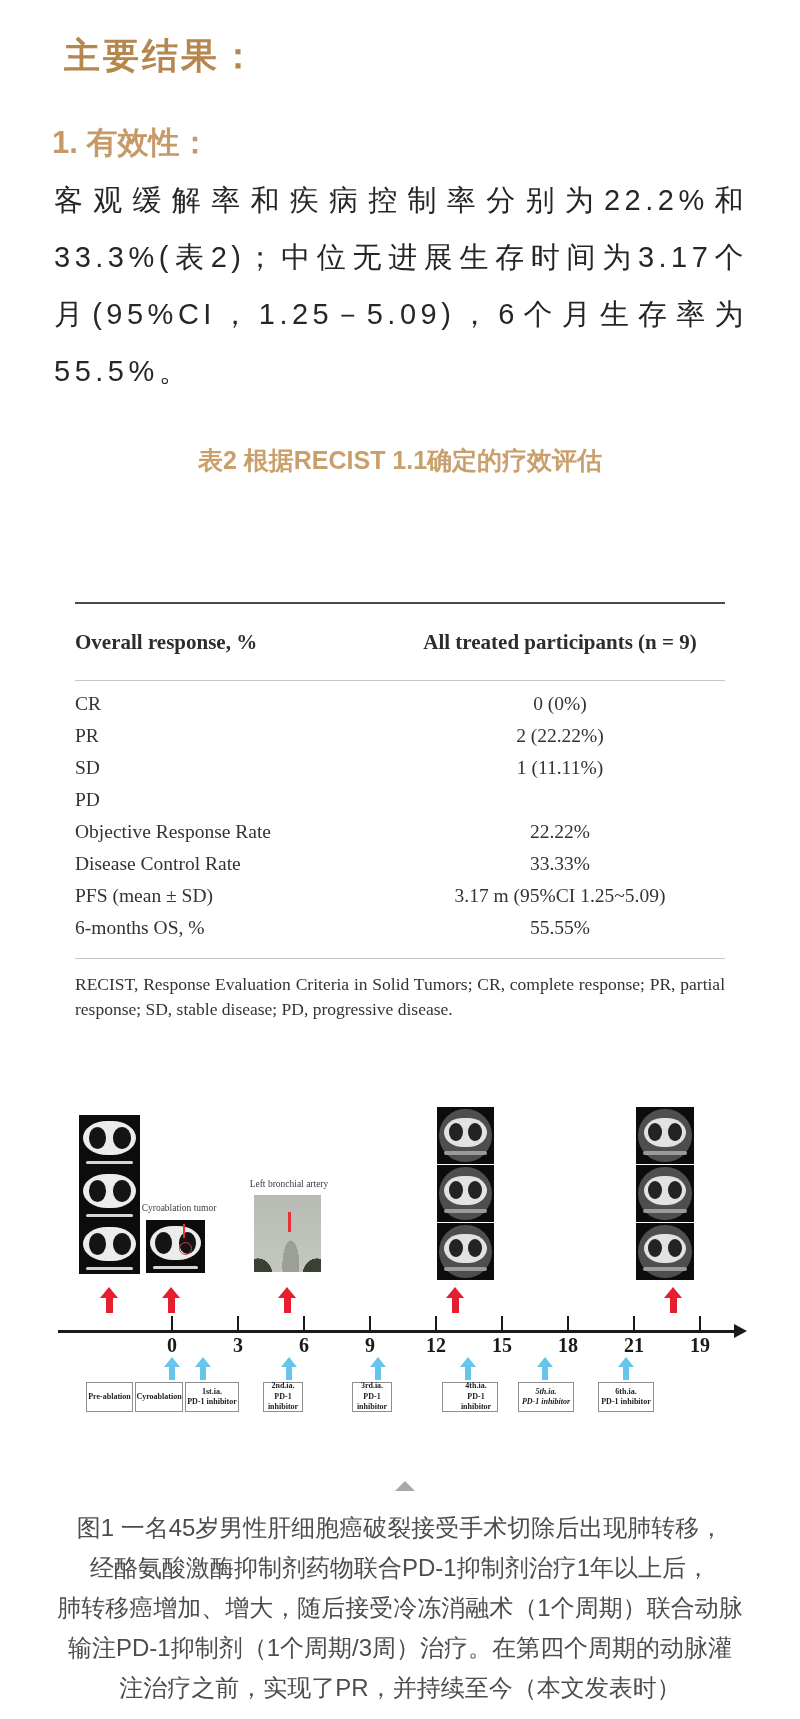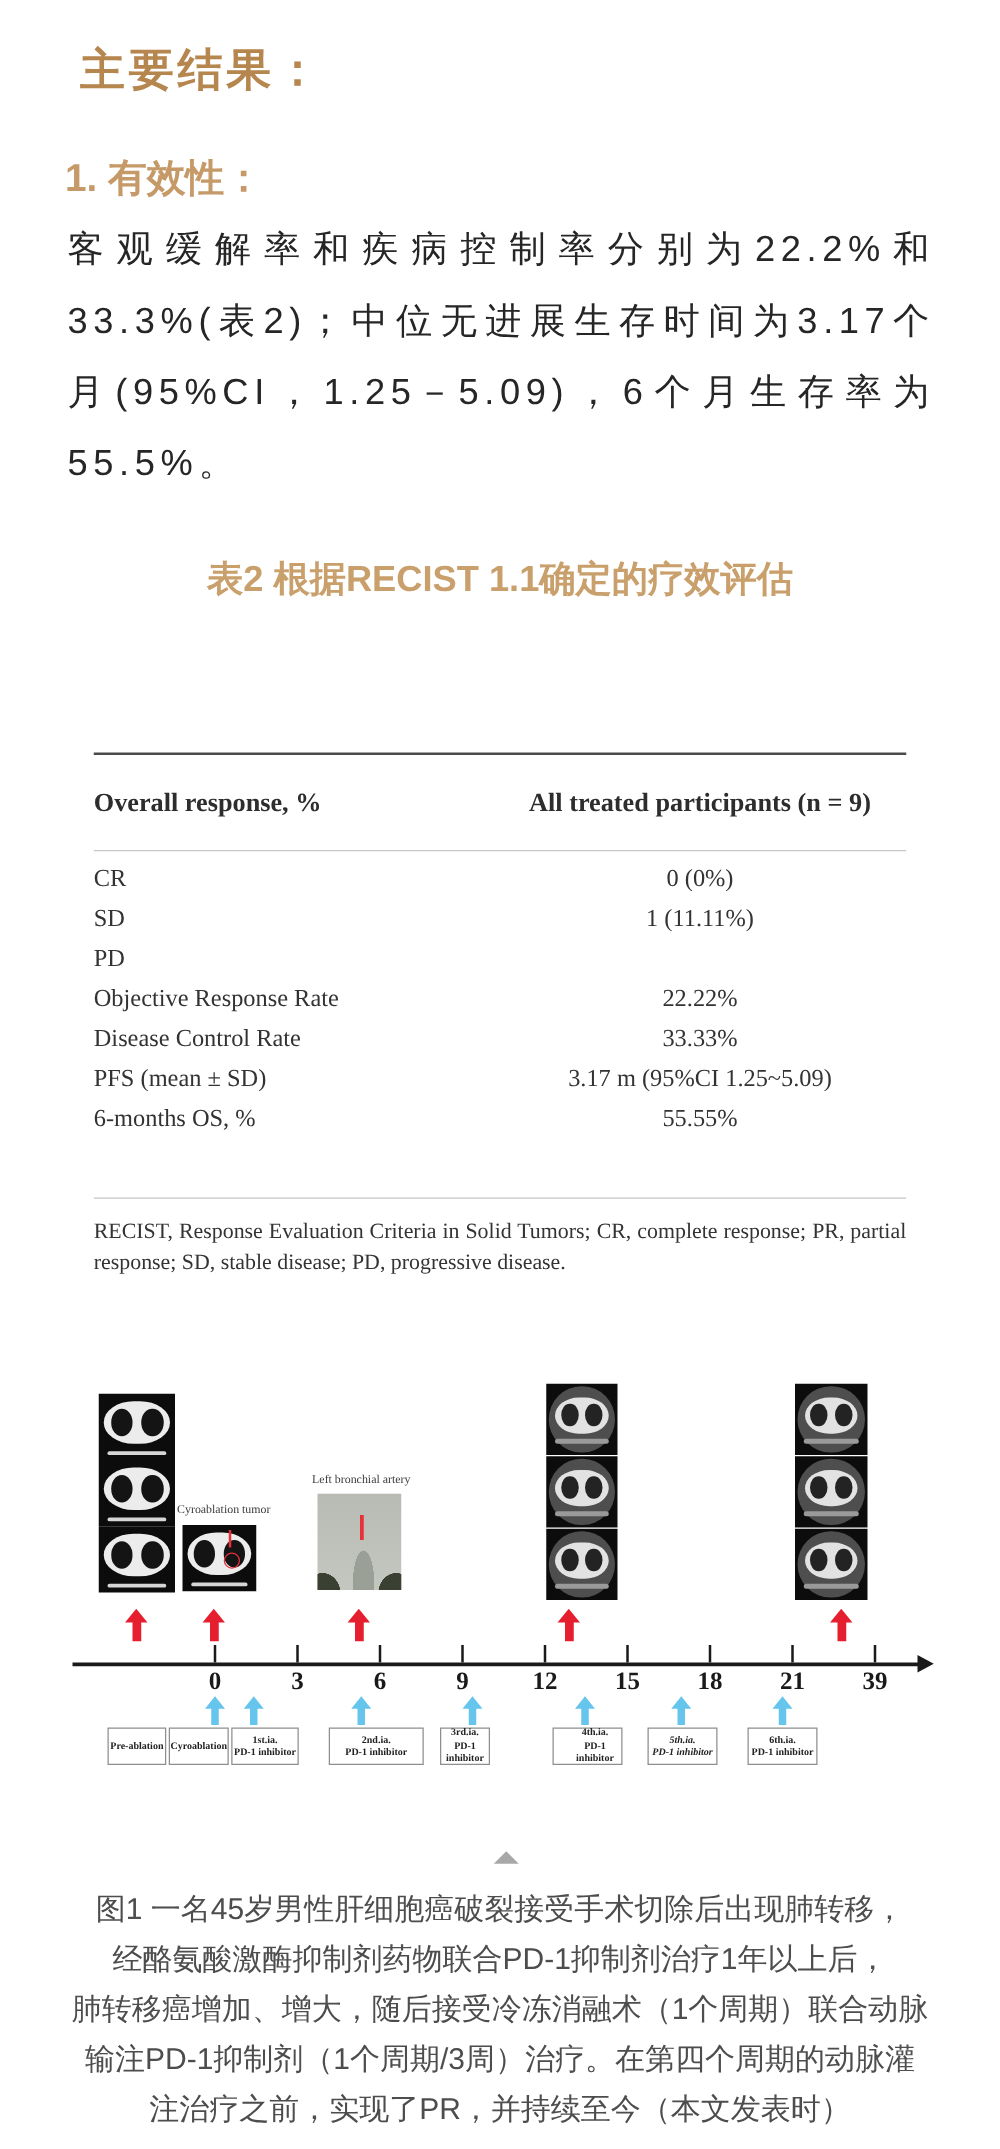--- a/index.html
+++ b/index.html
@@ -6,21 +6,21 @@
   #page{position:relative;width:800px;height:1719px;background:#fff;overflow:hidden;
         font-family:"Liberation Sans","DejaVu Sans",sans-serif;}
 
   
   .main-heading{position:absolute;left:64px;top:32px;font-family:"Liberation Serif","DejaVu Serif",serif;
       font-size:36px;font-weight:700;color:#b6864f;letter-spacing:3px;}
   .section-heading{position:absolute;left:52px;top:122px;font-size:31px;font-weight:700;color:#c69a68;}
   .body-par{position:absolute;left:54px;top:172px;width:694px;font-size:29px;line-height:57px;
       color:#262626;text-align:justify;letter-spacing:4.5px;}
   .tbl-caption{position:absolute;left:0;top:444px;width:100%;text-align:center;
-      font-size:29px;font-weight:700;color:#c9a06c;}
+      font-size:25px;font-weight:700;color:#c9a06c;}
 
   
   .t2-heading{position:absolute;left:75px;top:576px;font-size:19px;font-weight:700;color:#8b9096;white-space:pre;}
   .rule{position:absolute;left:75px;width:650px;}
   .rule.dark{top:602px;height:2px;background:#4a4a4a;}
   .rule.mid{top:680px;height:1px;background:#c6c6c6;}
   .rule.low{top:958px;height:1px;background:#c6c6c6;}
   .t2-header{position:absolute;left:75px;top:630px;width:650px;display:flex;
       font-family:"Liberation Serif","DejaVu Serif",serif;font-size:21px;font-weight:700;color:#2d2d2d;}
   .t2-header .hL{flex:1;text-align:left;}
@@ -94,20 +94,24 @@
     <div class="hL">Overall response, %</div>
     <div class="hR">All treated participants (n = 9)</div>
   </div>
   <div class="rule mid"></div>
   <div class="t2-rows">
     <div class="t2-row">
         <div class="cL">CR</div>
         <div class="cR">0 (0%)</div>
       </div>
     <div class="t2-row">
+        <div class="cL">PR</div>
+        <div class="cR">2 (22.22%)</div>
+      </div>
+    <div class="t2-row">
         <div class="cL">SD</div>
         <div class="cR">1 (11.11%)</div>
       </div>
     <div class="t2-row">
         <div class="cL">PD</div>
       </div>
     <div class="t2-row">
         <div class="cL">Objective Response Rate</div>
         <div class="cR">22.22%</div>
       </div>
@@ -250,21 +254,21 @@
     <div class="tick" style="left:633px;"></div>
     <div class="tick" style="left:699px;"></div>
     <div class="tick-num" style="left:152px;">0</div>
     <div class="tick-num" style="left:218px;">3</div>
     <div class="tick-num" style="left:284px;">6</div>
     <div class="tick-num" style="left:350px;">9</div>
     <div class="tick-num" style="left:416px;">12</div>
     <div class="tick-num" style="left:482px;">15</div>
     <div class="tick-num" style="left:548px;">18</div>
     <div class="tick-num" style="left:614px;">21</div>
-    <div class="tick-num" style="left:680px;">39</div>
+    <div class="tick-num" style="left:680px;">19</div>
 
     <div class="arrow-up blue" style="left:164px;top:262px;">
         <div class="head"></div>
         <div class="stem"></div>
       </div>
     <div class="arrow-up blue" style="left:195px;top:262px;">
         <div class="head"></div>
         <div class="stem"></div>
       </div>
     <div class="arrow-up blue" style="left:281px;top:262px;">
@@ -285,21 +289,21 @@
       </div>
     <div class="arrow-up blue" style="left:618px;top:262px;">
         <div class="head"></div>
         <div class="stem"></div>
       </div>
 
     <div class="tl-box" style="left:86px;width:47px;">Pre-ablation</div>
     <div class="tl-box" style="left:135px;width:48px;">Cyroablation</div>
     <div class="tl-box" style="left:185px;width:54px;">1st.ia.
 PD-1 inhibitor</div>
-    <div class="tl-box" style="left:263px;width:76px;">2nd.ia.
+    <div class="tl-box" style="left:263px;width:40px;">2nd.ia.
 PD-1 inhibitor</div>
     <div class="tl-box" style="left:352px;width:40px;">3rd.ia.
 PD-1 inhibitor</div>
     <div class="tl-box" style="left:442px;width:56px;padding-left:12px;">4th.ia.
 PD-1 inhibitor</div>
     <div class="tl-box" style="left:518px;width:56px;font-style:italic;">5th.ia.
 PD-1 inhibitor</div>
     <div class="tl-box" style="left:598px;width:56px;">6th.ia.
 PD-1 inhibitor</div>
 

